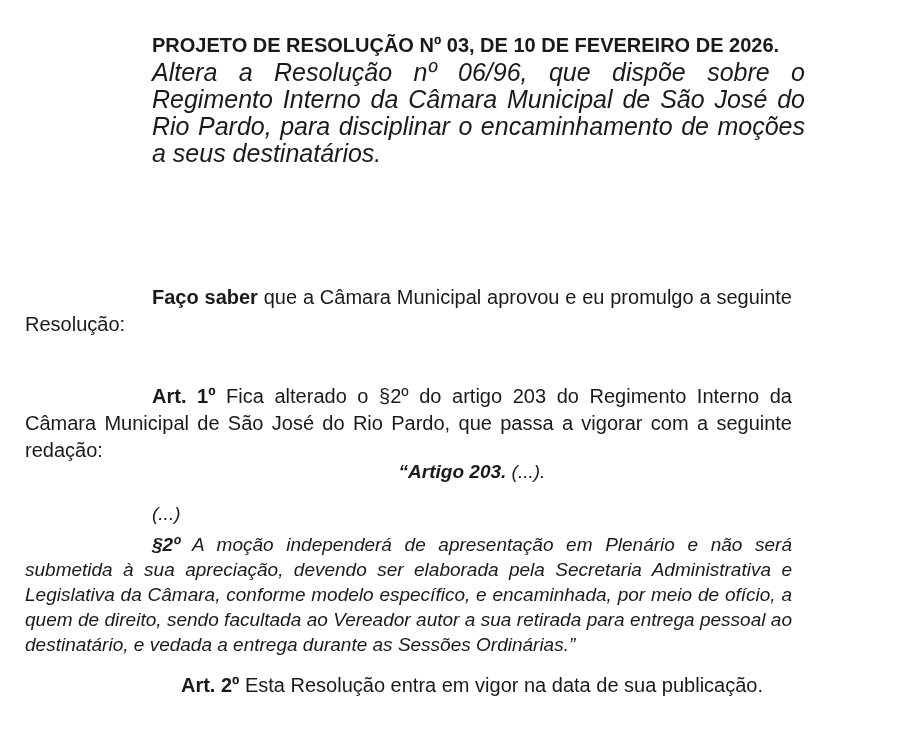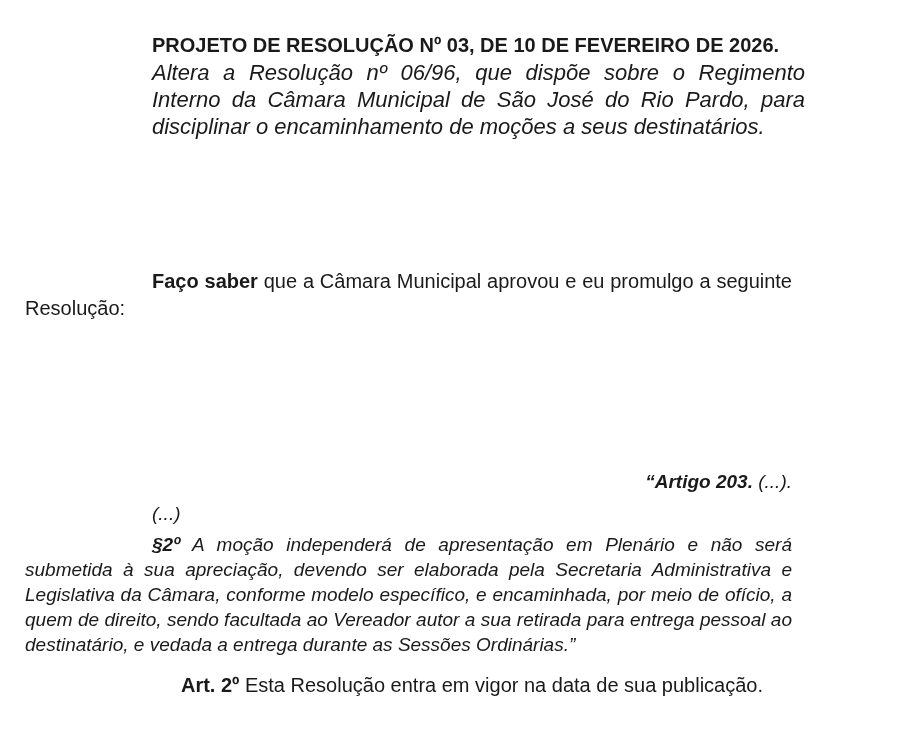--- a/index.html
+++ b/index.html
@@ -34,51 +34,52 @@
     font-size: 20px;
     line-height: 27px;
     font-weight: bold;
     text-align: left;
   }
   .ementa-block {
     position: absolute;
     left: 152px;
     right: 23px;
     top: 59px;
-    font-size: 22px;
+    font-size: 25px;
     line-height: 27px;
     font-style: italic;
     text-align: justify;
   }
   .preamble-block { top: 183px; font-weight: bold; }
-  .enacting-block { top: 268px; }
+  .enacting-block { top: 284px; }
   .art1-block     { top: 383px; }
   .quote {
     font-style: italic;
     font-size: 19px;
     line-height: 25px;
   }
-  .q1-block { top: 469px; text-align: right; }
+  .q1-block { top: 459px; text-align: center; }
   .q2-block { top: 501px; text-align: left; }
   .q3-block { top: 532px; }
   .art2-block { top: 672px; text-align: center; }
   .b { font-weight: bold; }
 </style>
 </head>
 <body>
 
 <div class="page">
 
   <p class="title-block">PROJETO DE RESOLUÇÃO Nº 03, DE 10 DE FEVEREIRO DE 2026.</p>
 
   <p class="ementa-block">Altera a Resolução nº 06/96, que dispõe sobre o Regimento Interno da Câmara Municipal de São José do Rio Pardo, para disciplinar o encaminhamento de moções a seus destinatários.</p>
 
 
   <p class="block enacting-block"><span class="b">Faço saber</span><span> que a Câmara Municipal aprovou e eu promulgo a seguinte Resolução:</span></p>
 
+  <p class="block art1-block"><span class="b">Art. 1º</span><span> Fica alterado o §2º do artigo 203 do Regimento Interno da Câmara Municipal de São José do Rio Pardo, que passa a vigorar com a seguinte redação:</span></p>
 
   <p class="block quote q1-block"><span class="b">“Artigo 203.</span><span> (...).</span></p>
 
   <p class="block quote q2-block">(...)</p>
 
   <p class="block quote q3-block"><span class="b">§2º</span><span> A moção independerá de apresentação em Plenário e não será submetida à sua apreciação, devendo ser elaborada pela Secretaria Administrativa e Legislativa da Câmara, conforme modelo específico, e encaminhada, por meio de ofício, a quem de direito, sendo facultada ao Vereador autor a sua retirada para entrega pessoal ao destinatário, e vedada a entrega durante as Sessões Ordinárias.”</span></p>
 
   <p class="block art2-block"><span class="b">Art. 2º</span><span> Esta Resolução entra em vigor na data de sua publicação.</span></p>
 
 </div>

